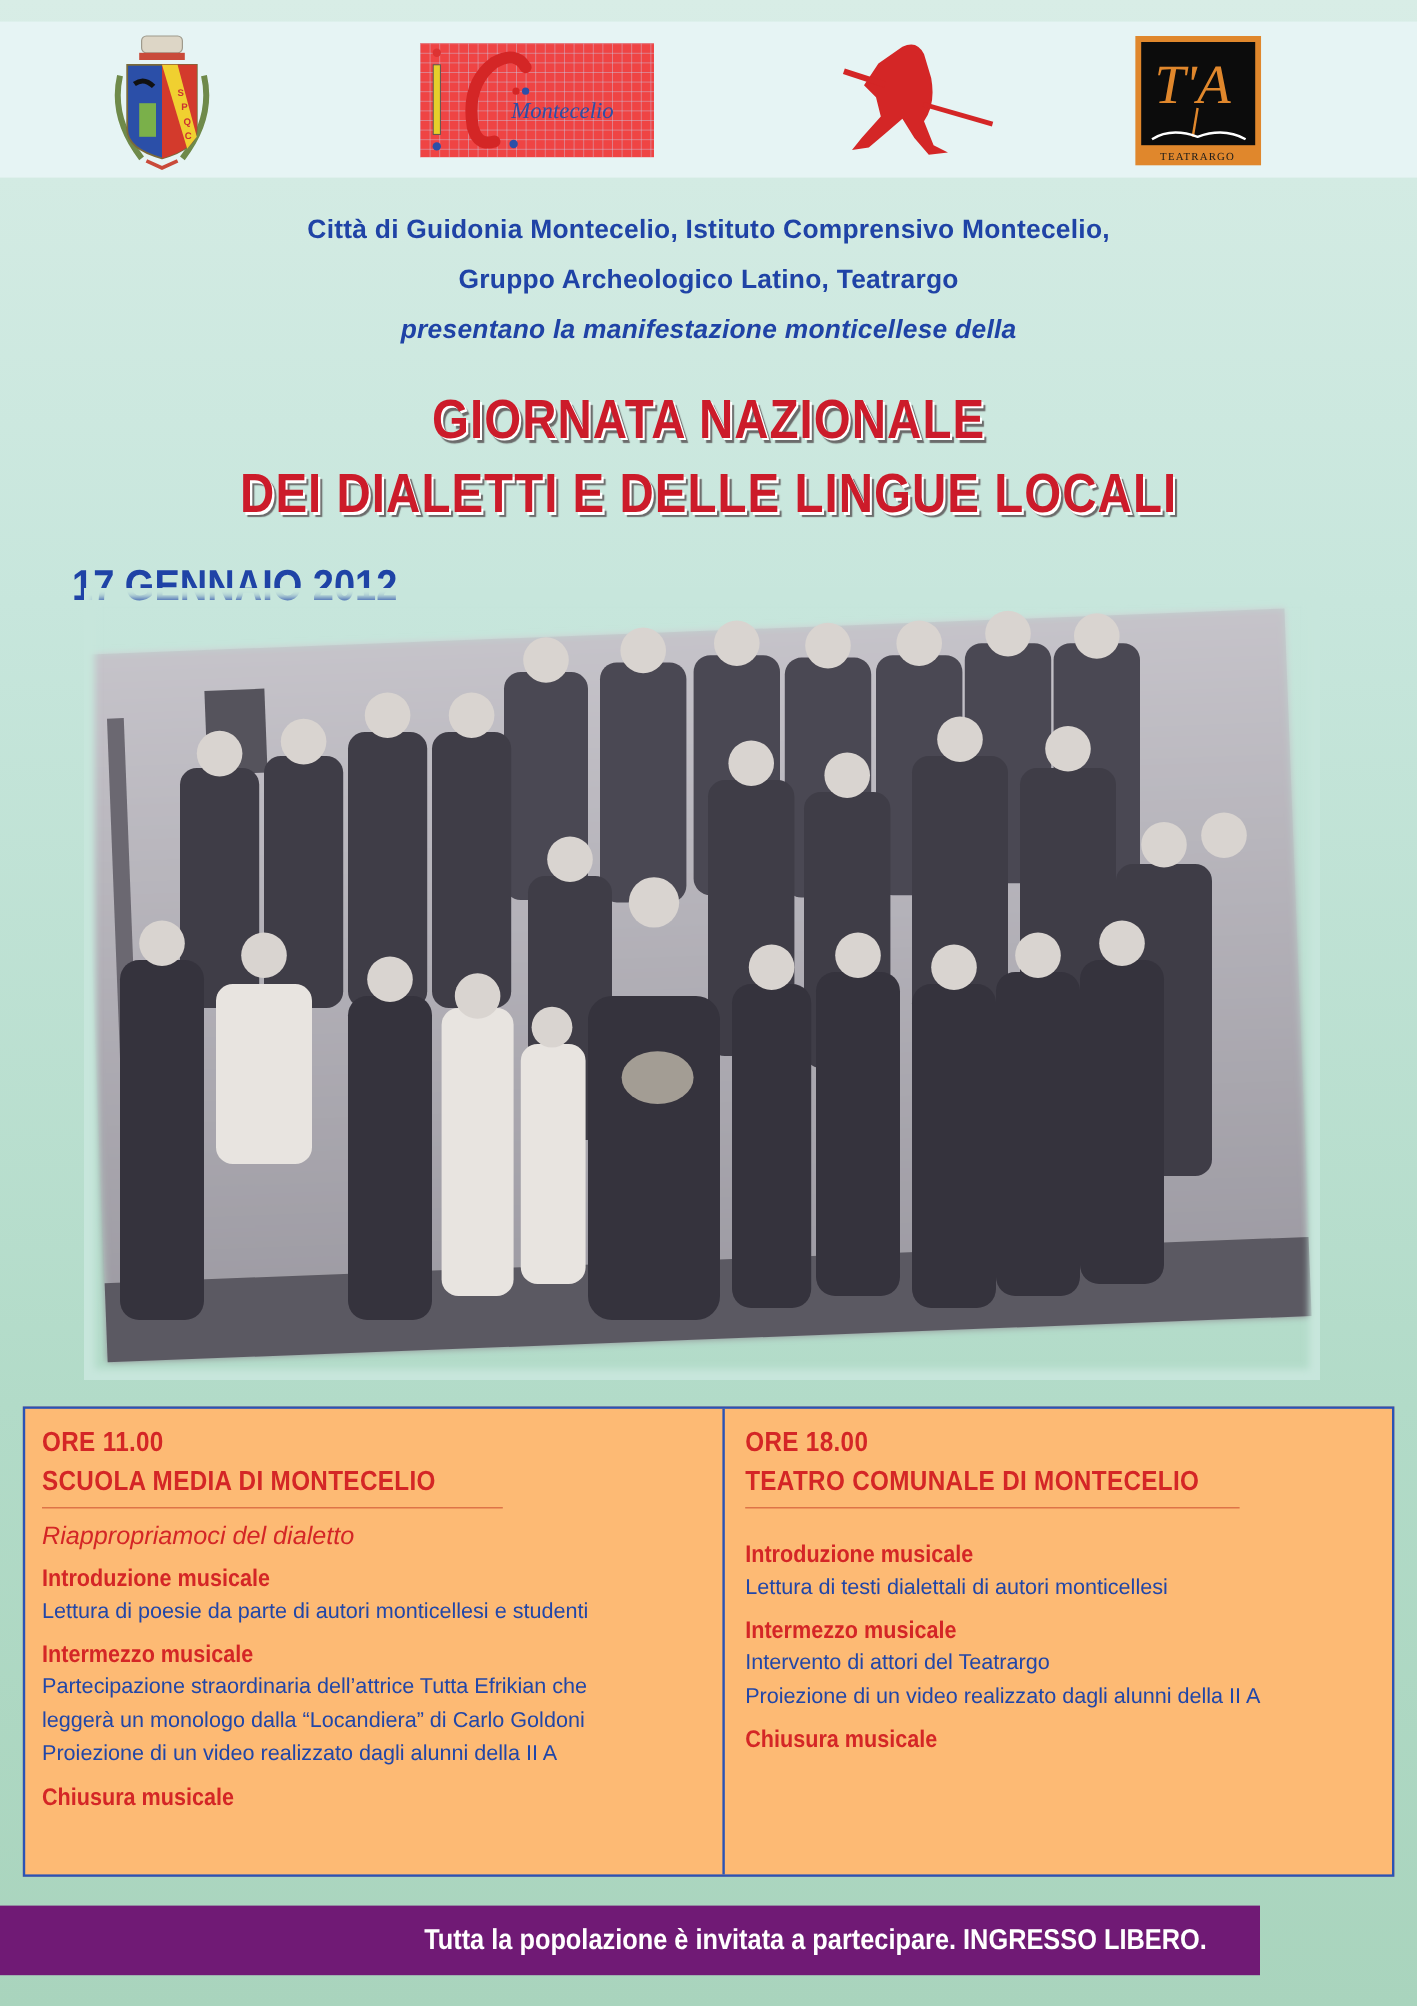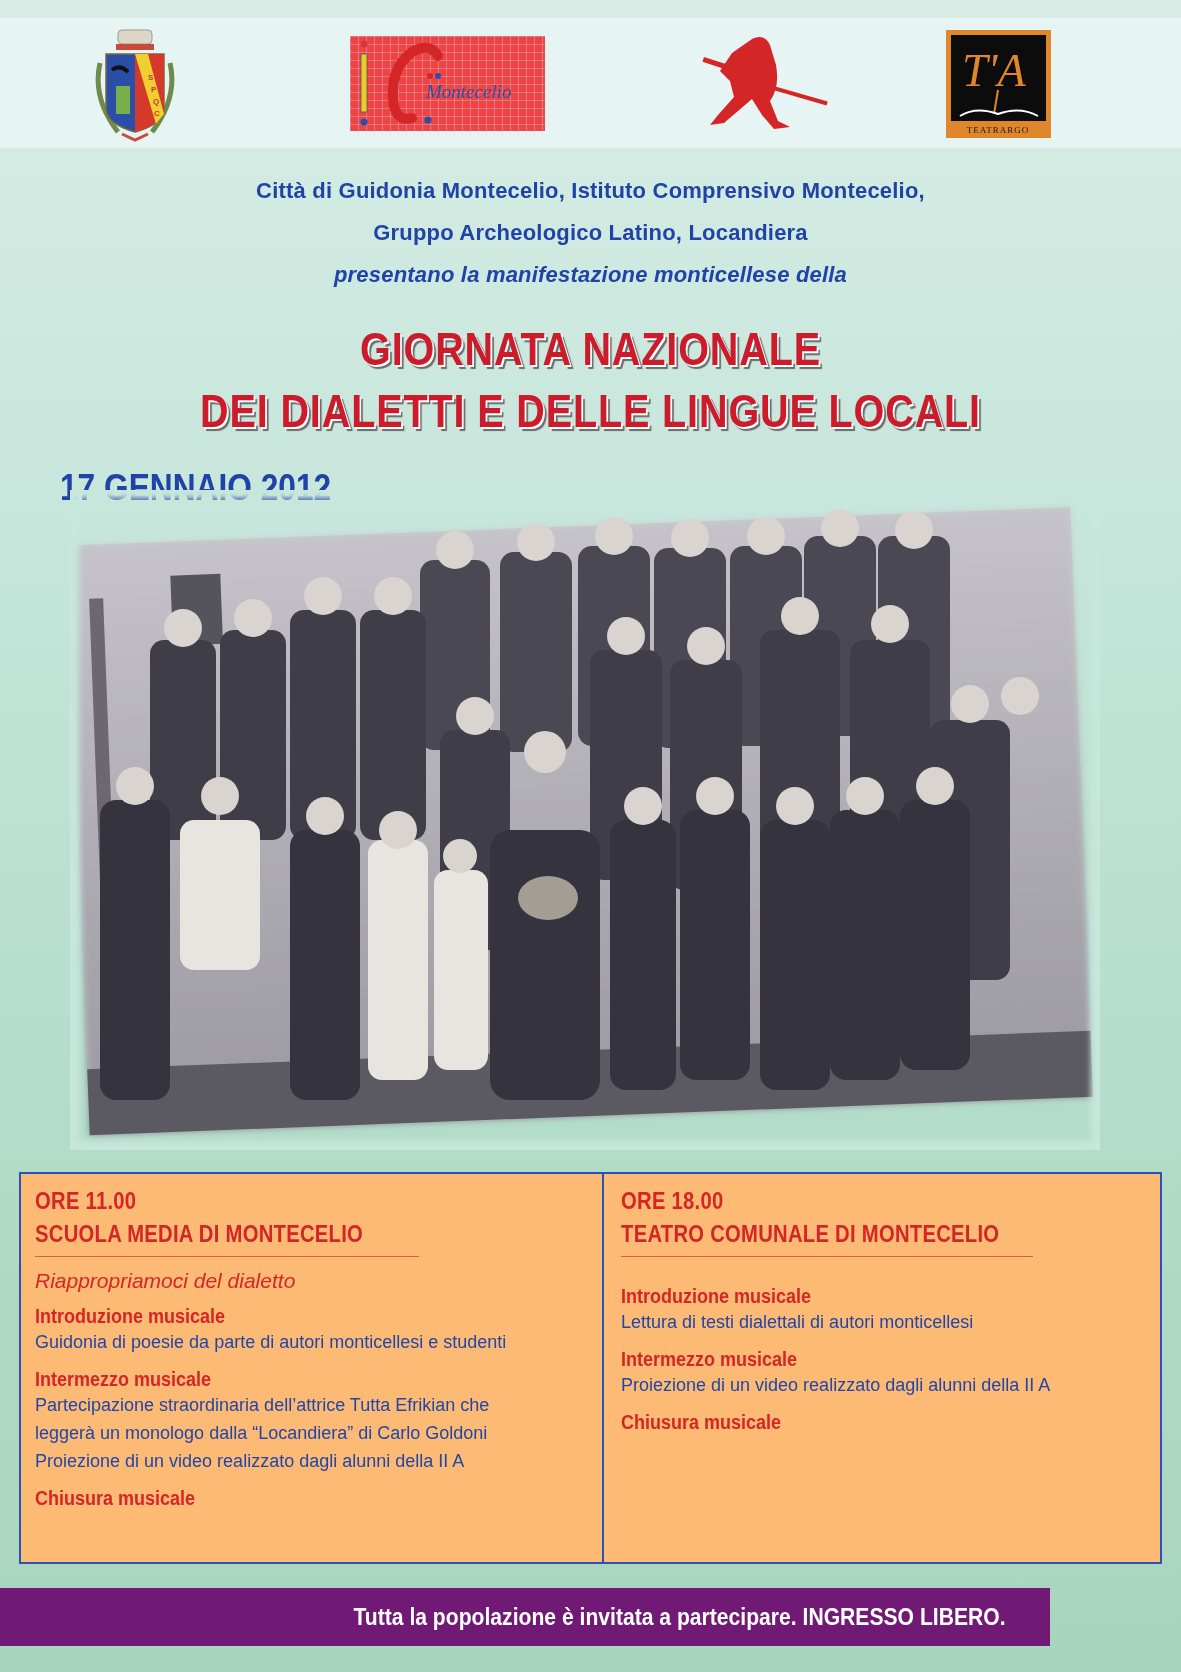--- a/index.html
+++ b/index.html
@@ -150,21 +150,21 @@
     <rect x="0" y="0" width="105" height="108" fill="#e0872c"></rect>
     <rect x="5" y="5" width="95" height="86" fill="#0c0c0c"></rect>
     <text x="16" y="56" font-size="46" font-family="Liberation Serif, serif" font-style="italic" fill="#e0872c">T'A</text>
     <path d="M52 60 L48 84" stroke="#e0872c" stroke-width="2"></path>
     <path d="M14 86 Q30 76 52 84 Q74 76 92 86" stroke="#ffffff" stroke-width="2" fill="none"></path>
     <text x="52" y="103" font-size="9" text-anchor="middle" font-family="Liberation Serif, serif" fill="#1a1a1a" letter-spacing="1">TEATRARGO</text>
   </svg>
 </div>
 
 <div class="presenters p1">Città di Guidonia Montecelio, Istituto Comprensivo Montecelio,</div>
-<div class="presenters p2">Gruppo Archeologico Latino, Locandiera</div>
+<div class="presenters p2">Gruppo Archeologico Latino, Teatrargo</div>
 <div class="presenters p3">presentano la manifestazione monticellese della</div>
 
 <div class="title t1">GIORNATA NAZIONALE</div>
 <div class="title t2">DEI DIALETTI E DELLE LINGUE LOCALI</div>
 
 <div class="date">17 GENNAIO 2012</div>
 
 <div class="photo-wrap">
   <svg width="1030" height="660" viewBox="0 0 1030 660">
     <defs>
@@ -270,35 +270,36 @@
 
 <div class="events-box">
   <div class="col-divider"></div>
 
   <div class="col col-left">
     <div class="ev-time">ORE 11.00</div>
     <div class="ev-place">SCUOLA MEDIA DI MONTECELIO</div>
     <div class="ev-rule"></div>
     <div class="ev-subtitle">Riappropriamoci del dialetto</div>
     <div class="ev-heading">Introduzione musicale</div>
-    <div class="ev-line">Guidonia di poesie da parte di autori monticellesi e studenti</div>
+    <div class="ev-line">Lettura di poesie da parte di autori monticellesi e studenti</div>
     <div class="ev-heading">Intermezzo musicale</div>
     <div class="ev-line">Partecipazione straordinaria dell’attrice Tutta Efrikian che</div>
     <div class="ev-line">leggerà un monologo dalla “Locandiera” di Carlo Goldoni</div>
     <div class="ev-line">Proiezione di un video realizzato dagli alunni della II A</div>
     <div class="ev-heading">Chiusura musicale</div>
   </div>
 
   <div class="col col-right">
     <div class="ev-time">ORE 18.00</div>
     <div class="ev-place">TEATRO COMUNALE DI MONTECELIO</div>
     <div class="ev-rule"></div>
     <div class="ev-heading gap-top">Introduzione musicale</div>
     <div class="ev-line">Lettura di testi dialettali di autori monticellesi</div>
     <div class="ev-heading">Intermezzo musicale</div>
+    <div class="ev-line">Intervento di attori del Teatrargo</div>
     <div class="ev-line">Proiezione di un video realizzato dagli alunni della II A</div>
     <div class="ev-heading">Chiusura musicale</div>
   </div>
 </div>
 
 <div class="footer-band">
   <span>Tutta la popolazione è invitata a partecipare. INGRESSO LIBERO.</span>
 </div>
 
 </body></html>

